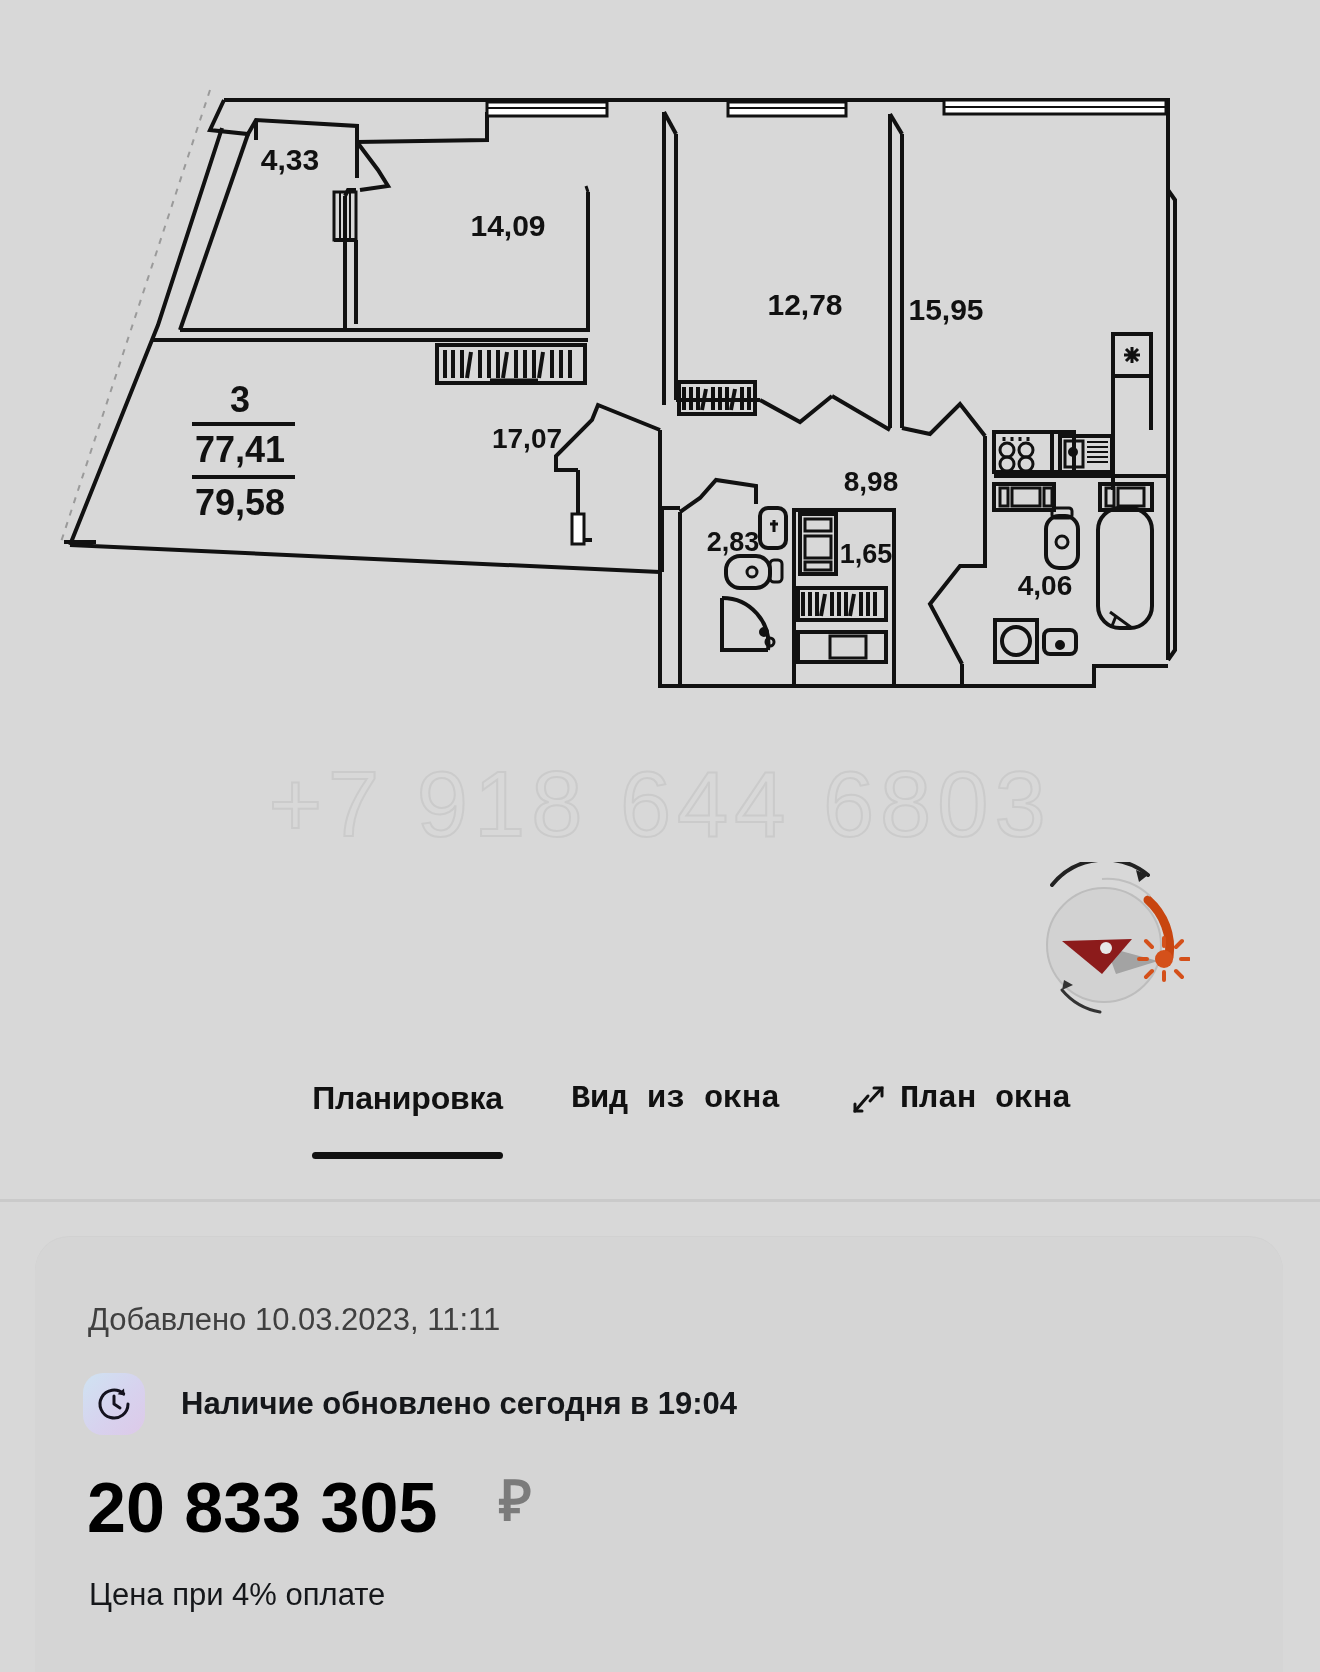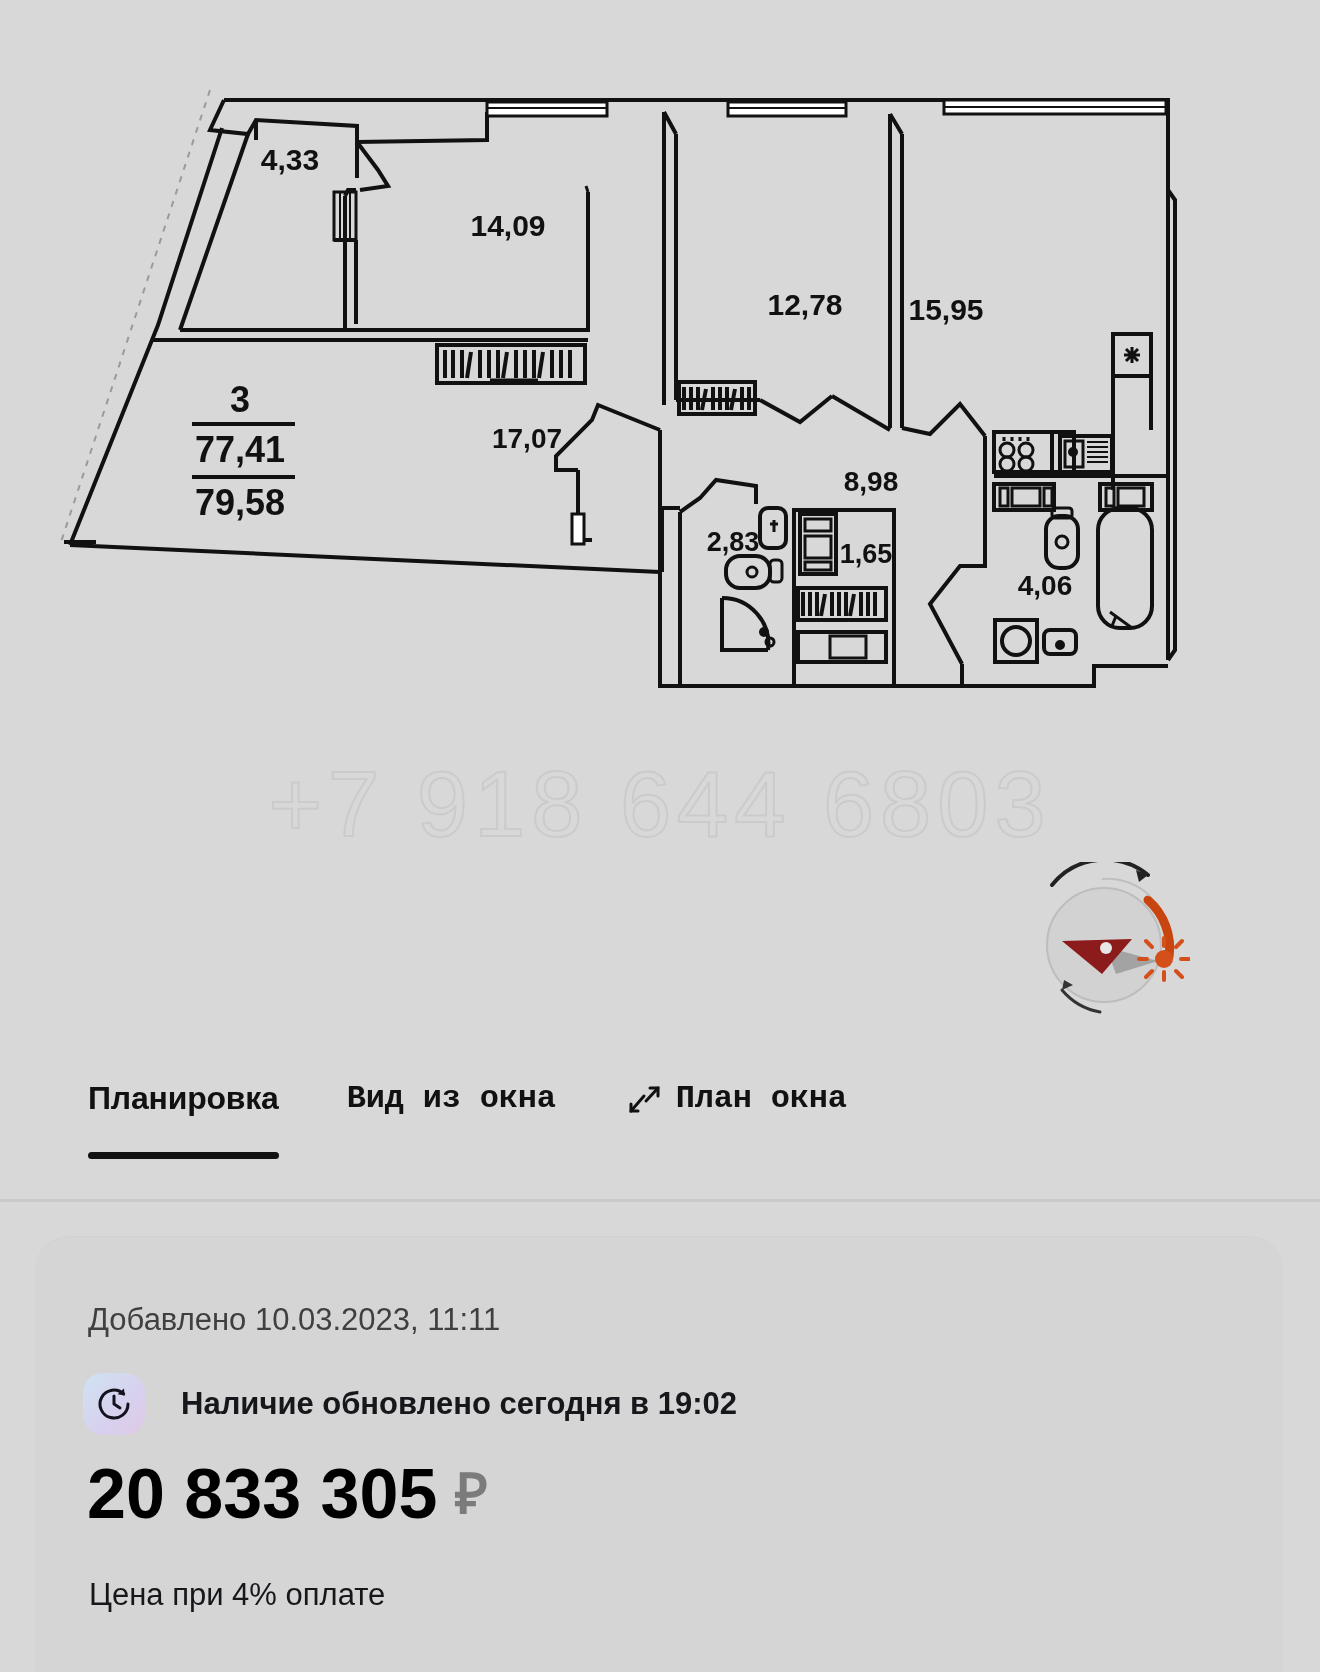--- a/index.html
+++ b/index.html
@@ -47,20 +47,21 @@
   }
 
   
   #tabs {
     position: absolute;
     left: 0; top: 1048px;
     width: 1071px; height: 100px;
     display: flex;
     align-items: center;
     padding-left: 88px;
+    justify-content: flex-end;
   }
   .tab {
     position: relative;
     font-size: 32px;
     font-weight: bold;
     color: #111;
     letter-spacing: -0.2px;
     display: flex;
     align-items: center;
     cursor: pointer;
@@ -123,23 +124,24 @@
   }
   #avail-text {
     margin-left: 36px;
     font-size: 31px;
     font-weight: bold;
     color: #15171a;
     white-space: nowrap;
   }
   #price-row {
     position: absolute;
-    left: 52px; top: 222px;
+    left: 52px; top: 236px;
     display: flex;
-    align-items: center;
+    align-items: flex-start;
+    gap: 44px;
   }
   #price-value {
     font-size: 70px;
     font-weight: bold;
     color: #000;
     letter-spacing: 0px;
     line-height: 1;
   }
   #price-currency {
     font-size: 56px;
@@ -391,21 +393,21 @@
     <div id="added-line">Добавлено 10.03.2023, 11:11</div>
 
     <div id="avail-row">
       <span id="clock-badge">
         <svg viewBox="0 0 40 40" width="40" height="40" xmlns="http://www.w3.org/2000/svg">
           <path d="M34 20 a14 14 0 1 1 -4.3 -10.1" fill="none" stroke="#14121e" stroke-width="3" stroke-linecap="round"></path>
           <path d="M30 4.5 L30.6 11.5 L23.6 10.2 Z" fill="#14121e"></path>
           <path d="M20 12 L20 20 L26 24" fill="none" stroke="#14121e" stroke-width="3" stroke-linecap="round" stroke-linejoin="round"></path>
         </svg>
       </span>
-      <span id="avail-text">Наличие обновлено сегодня в 19:02</span>
+      <span id="avail-text">Наличие обновлено сегодня в 19:04</span>
     </div>
 
     <div id="price-row">
       <span id="price-value">20 833 305</span>
       <span id="price-currency">₽</span>
     </div>
 
     <div id="price-note">Цена при 4% оплате</div>
   </div>
 

